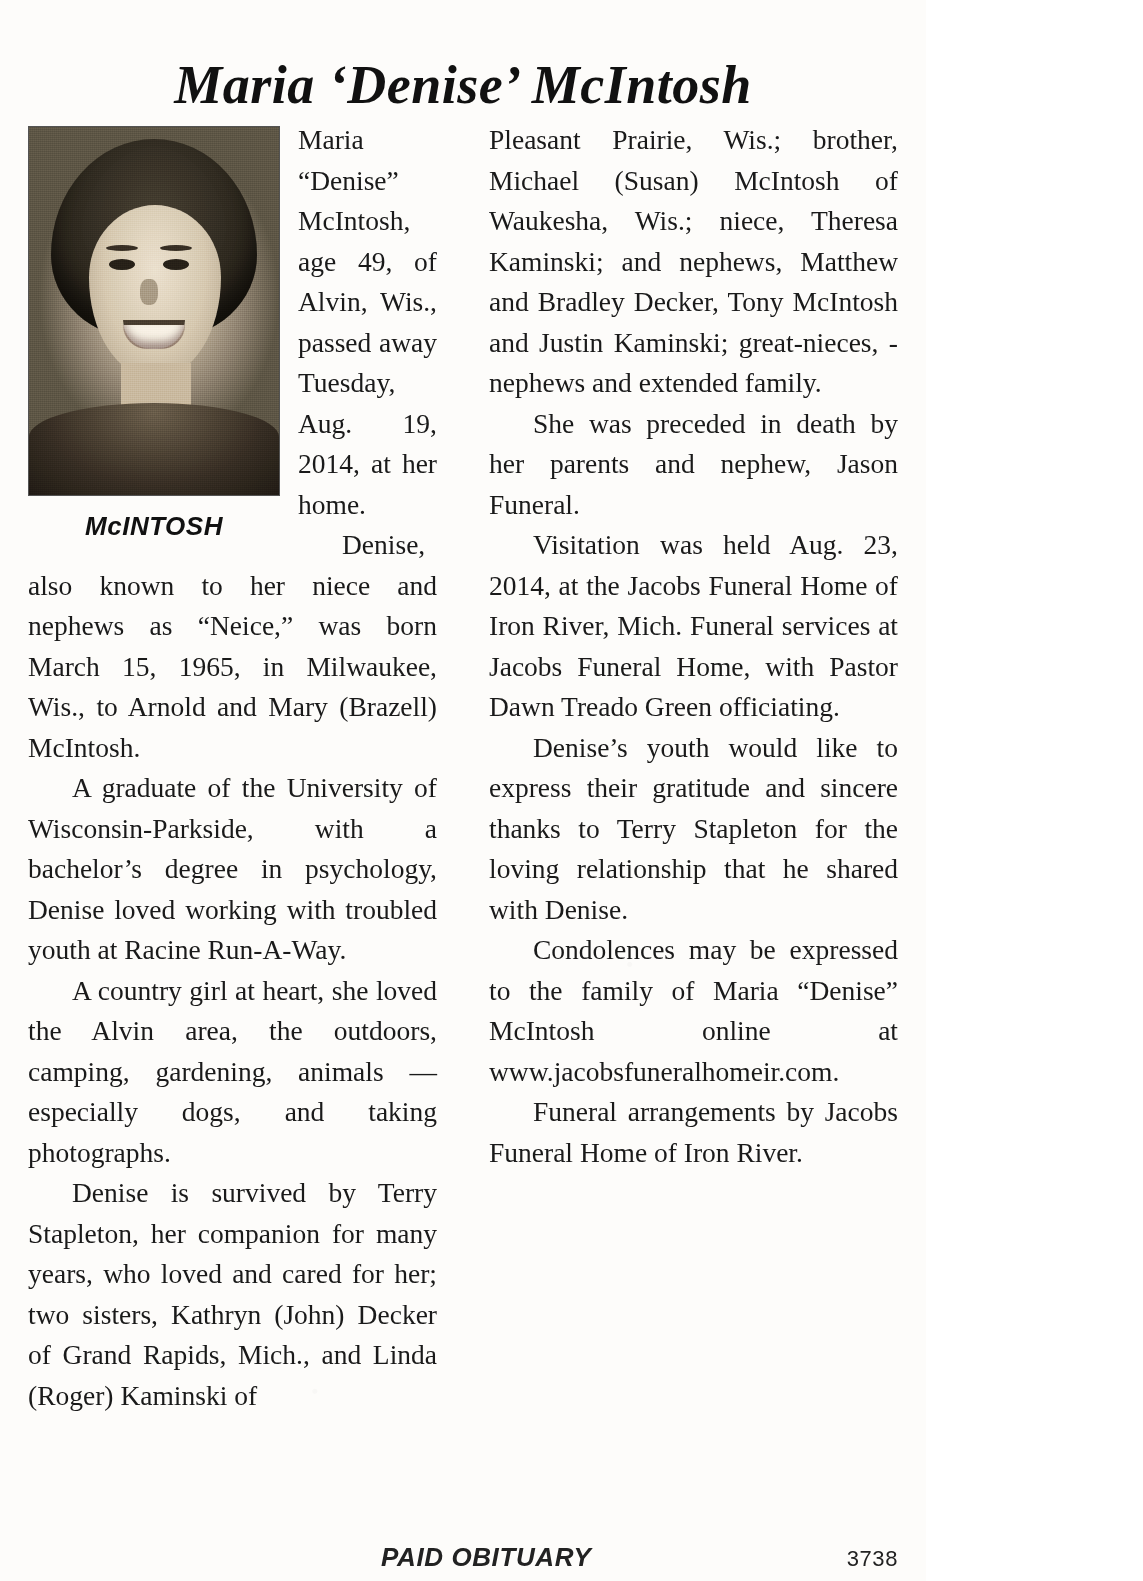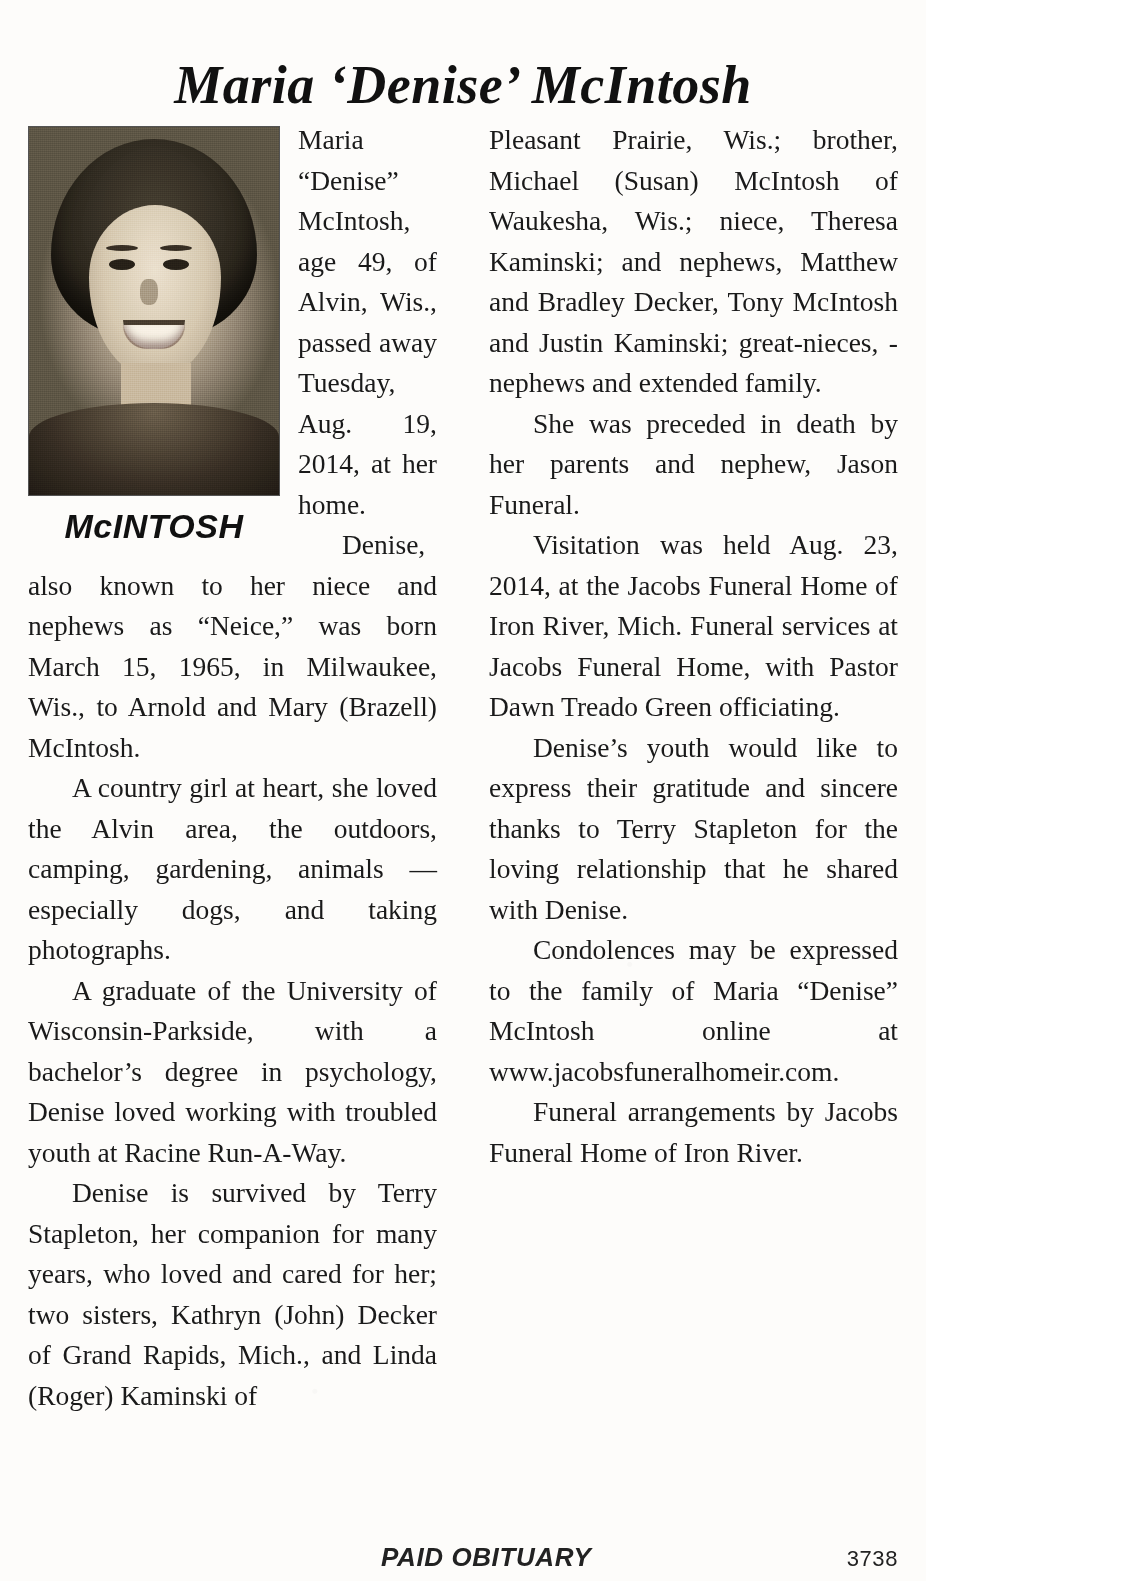--- a/index.html
+++ b/index.html
@@ -151,21 +151,21 @@
       repeating-linear-gradient(0deg, rgba(255,255,255,0.055) 0 1px, rgba(0,0,0,0.055) 1px 2px),
       repeating-linear-gradient(90deg, rgba(255,255,255,0.04) 0 1px, rgba(0,0,0,0.04) 1px 2px);
     mix-blend-mode: overlay;
   }
   .photo-caption {
     margin-top: 10px;
     text-align: center;
     font-family: "Liberation Sans", sans-serif;
     font-style: italic;
     font-weight: bold;
-    font-size: 34px;
+    font-size: 26px;
     letter-spacing: 0.5px;
     color: #111;
   }
   .footer-row {
     position: absolute;
     right: 28px;
     bottom: 8px;
     width: 517px;
     display: flex;
     justify-content: space-between;
@@ -209,22 +209,22 @@
           <div class="mouth"></div>
           <div class="neck"></div>
           <div class="shoulders"></div>
           <div class="grain"></div>
         </div>
         <div class="photo-caption">McINTOSH</div>
       </div>
 
       <p class="lead-indent">Maria “Denise” McIntosh, age 49, of Alvin, Wis., passed away Tuesday, Aug. 19, 2014, at her home.</p>
       <p>Denise, also known to her niece and nephews as “Neice,” was born March 15, 1965, in Milwaukee, Wis., to Arnold and Mary (Brazell) McIntosh.</p>
+      <p>A graduate of the University of Wisconsin-Parkside, with a bachelor’s degree in psychology, Denise loved working with troubled youth at Racine Run-A-Way.</p>
       <p>A country girl at heart, she loved the Alvin area, the outdoors, camping, gardening, animals — especially dogs, and taking photographs.</p>
-      <p>A graduate of the University of Wisconsin-Parkside, with a bachelor’s degree in psychology, Denise loved working with troubled youth at Racine Run-A-Way.</p>
       <p>Denise is survived by Terry Stapleton, her companion for many years, who loved and cared for her; two sisters, Kathryn (John) Decker of Grand Rapids, Mich., and Linda (Roger) Kaminski of</p>
     </div>
 
     <div class="col">
       <p class="lead-indent">Pleasant Prairie, Wis.; brother, Michael (Susan) McIntosh of Waukesha, Wis.; niece, Theresa Kaminski; and nephews, Matthew and Bradley Decker, Tony McIntosh and Justin Kaminski; great-nieces, -nephews and extended family.</p>
       <p>She was preceded in death by her parents and nephew, Jason Funeral.</p>
       <p>Visitation was held Aug. 23, 2014, at the Jacobs Funeral Home of Iron River, Mich. Funeral services at Jacobs Funeral Home, with Pastor Dawn Treado Green officiating.</p>
       <p>Denise’s youth would like to express their gratitude and sincere thanks to Terry Stapleton for the loving relationship that he shared with Denise.</p>
       <p>Condolences may be expressed to the family of Maria “Denise” McIntosh online at www.jacobsfuneralhomeir.com.</p>
       <p>Funeral arrangements by Jacobs Funeral Home of Iron River.</p>

